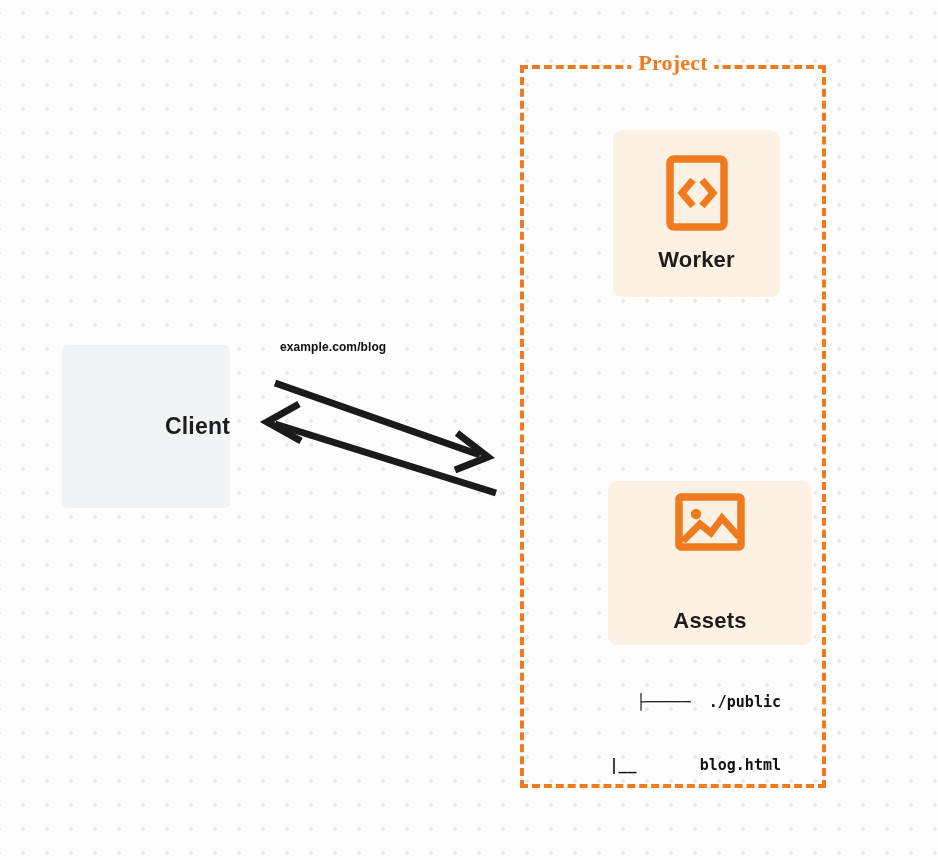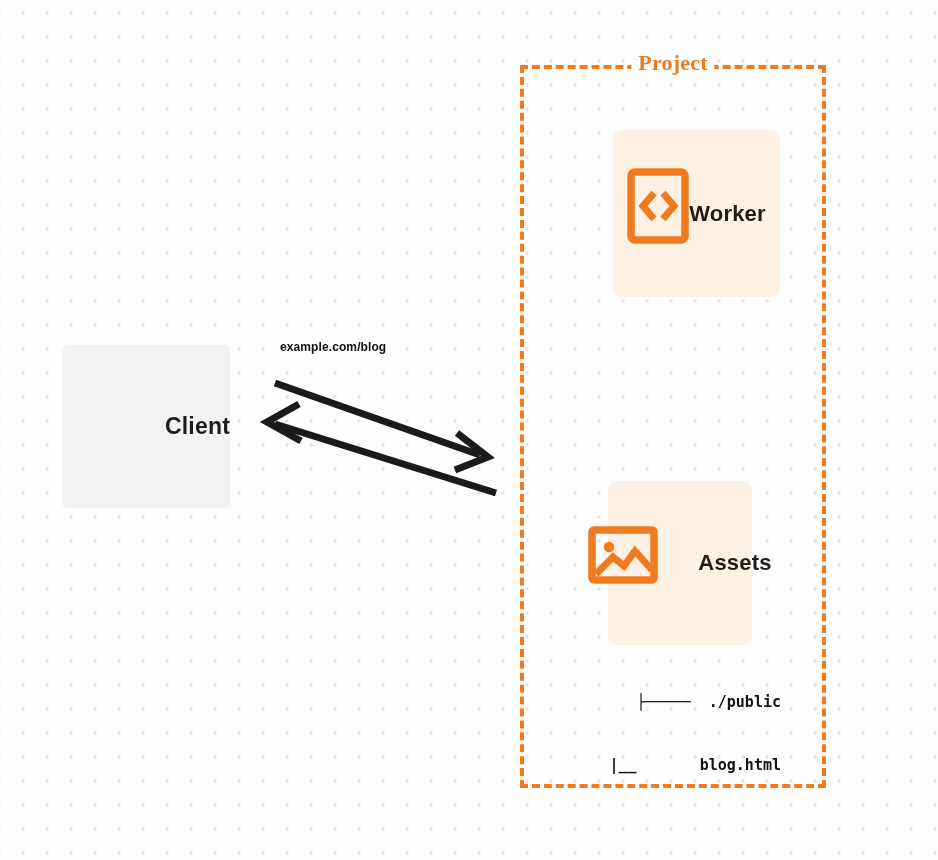--- a/index.html
+++ b/index.html
@@ -95,34 +95,34 @@
     letter-spacing: 0.2px;
     white-space: nowrap;
   }
 
   
   .service-card {
     position: absolute;
     background: #fdf1e4;
     border-radius: 9px;
     display: flex;
-    flex-direction: row;
+    flex-direction: column;
     align-items: center;
     justify-content: center;
   }
   #worker-card {
     left: 613px;
     top: 130px;
     width: 167px;
     height: 167px;
   }
   #assets-card {
     left: 608px;
     top: 481px;
-    width: 144px;
+    width: 204px;
     height: 164px;
     gap: 40px;
   }
   .service-card .card-icon {
     margin-bottom: 16px;
     line-height: 0;
   }
   .service-card .card-label {
     font-size: 22px;
     font-weight: bold;

